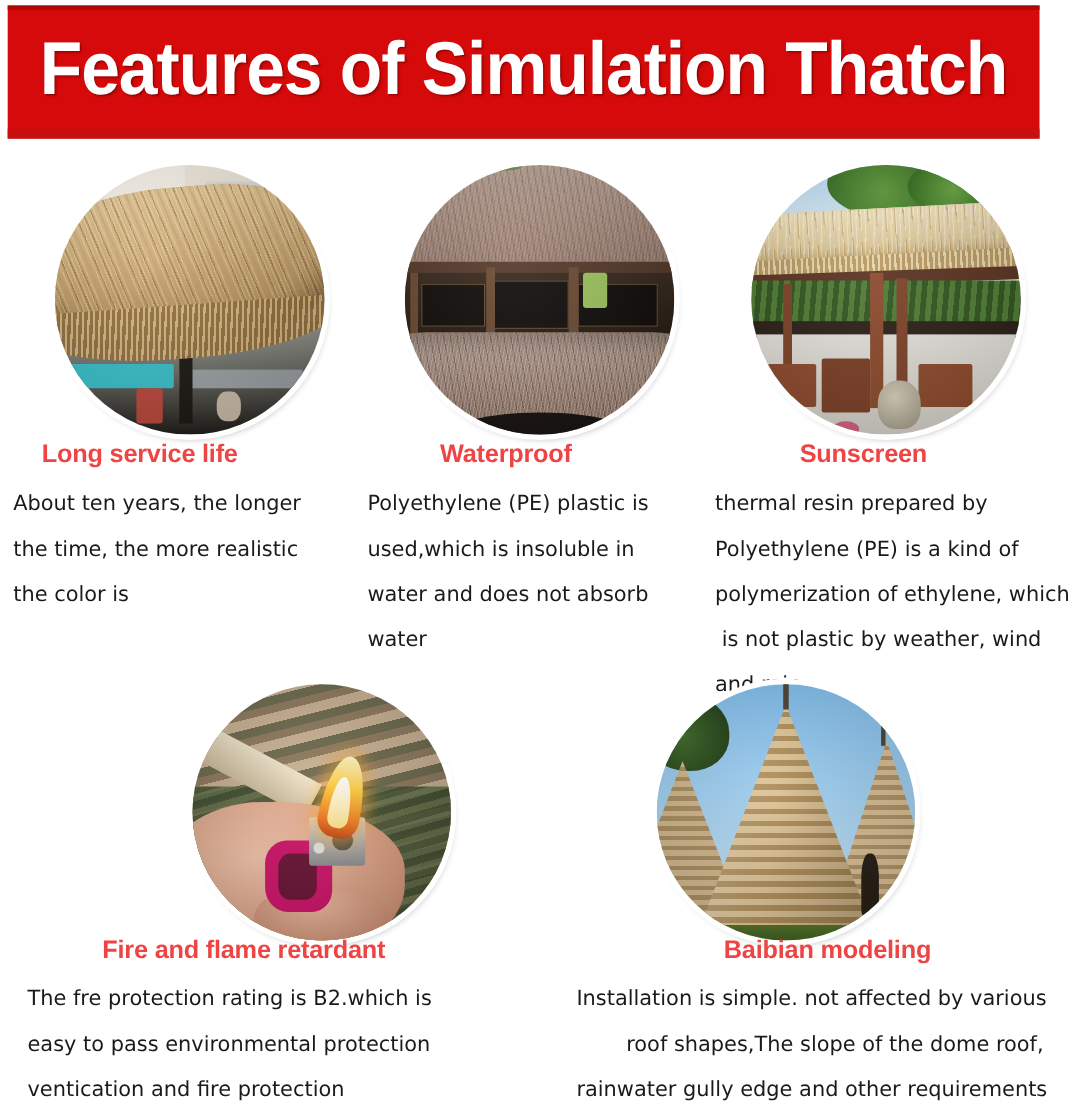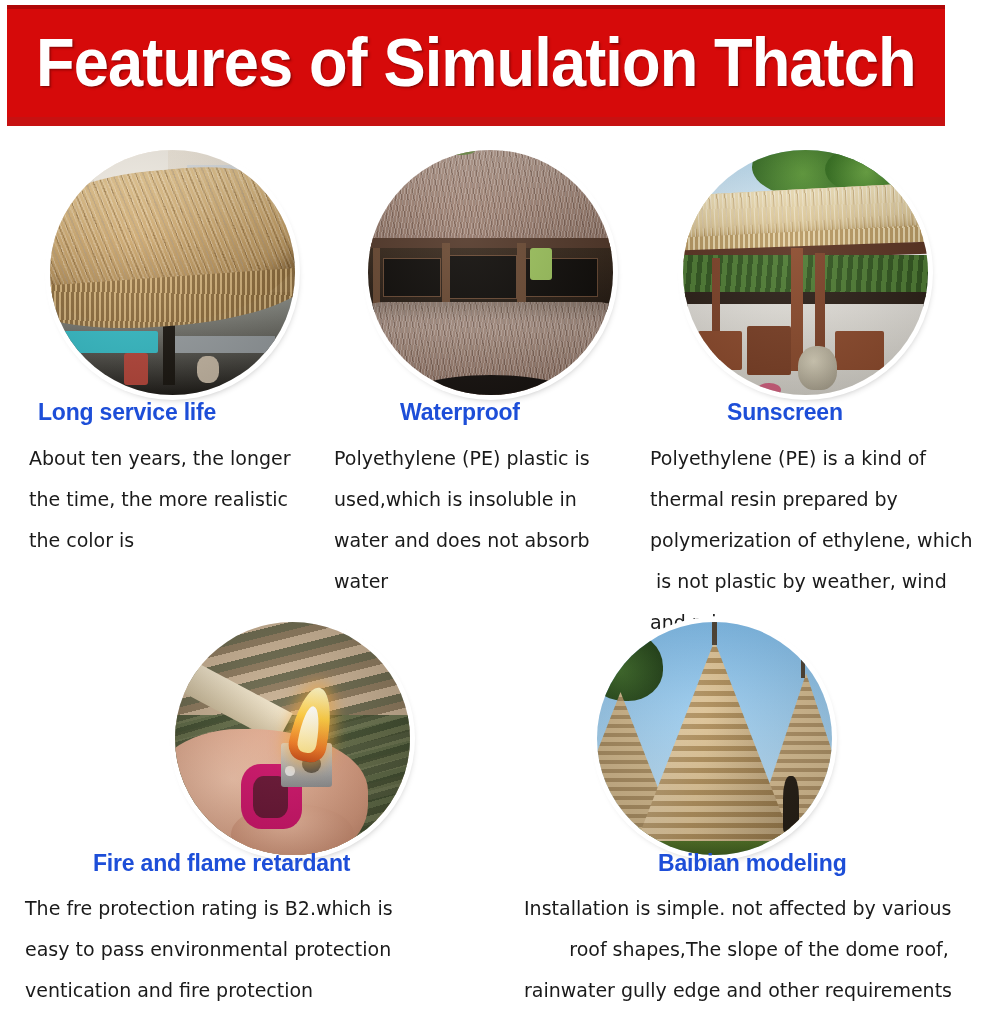--- a/index.html
+++ b/index.html
@@ -76,21 +76,21 @@
       repeating-linear-gradient(88deg, rgba(150,110,55,0.40) 0px, rgba(150,110,55,0.40) 1px, rgba(0,0,0,0) 1px, rgba(0,0,0,0) 8px),
       linear-gradient(180deg,#f2e3bb 0%,#e0cb9b 60%,#c9ae78 100%);
   }
 
   
   .feature-title{
     position:absolute;
     font-family:"Liberation Sans", sans-serif;
     font-weight:700;
     font-size:23px;
-    color:#1d4ed8;
+    color:#ef4444;
     white-space:nowrap;
     letter-spacing:-0.2px;
   }
   .feature-body{
     position:absolute;
     font-family:"DejaVu Sans", sans-serif;
     font-size:19px;
     color:#1a1a1a;
     line-height:41px;
     white-space:nowrap;
@@ -129,21 +129,21 @@
            border-radius:48% 42% 46% 40% / 40% 38% 58% 62%;
            transform:rotate(-5deg);box-shadow:inset 0 -14px 18px rgba(60,35,10,0.35);"></div>
 
       <div class="layer" style="left:-10%;top:52%;width:116%;height:20%;
            background:repeating-linear-gradient(96deg, #d8b67d 0px,#d8b67d 2px, #8f6d3c 2px,#8f6d3c 5px);
            border-radius:0 0 50% 45% / 0 0 80% 70%;transform:rotate(-4deg);opacity:.95;"></div>
       <div class="layer" style="left:0;top:0;width:100%;height:100%;background:radial-gradient(circle at 35% 35%, rgba(255,255,255,0.10), rgba(0,0,0,0.16) 85%);"></div>
     </div>
   </div>
   <div class="feature-title" style="left:38px;top:399px;">Long service life</div>
-  <div class="feature-body" style="left:29px;top:438px;width:310px;">
+  <div class="feature-body" style="left:12px;top:438px;width:310px;">
     <div>About ten years, the longer</div>
     <div>the time, the more realistic</div>
     <div>the color is</div>
   </div>
 
   <div class="circle" style="left:368px;top:150px;width:245px;height:245px;">
     <div class="photo">
 
       <div class="layer thatch-b" style="left:-5%;top:-6%;width:110%;height:48%;
            border-radius:60% 55% 10% 10% / 70% 70% 10% 10%;"></div>
@@ -206,22 +206,22 @@
       <div class="layer" style="left:26%;top:72%;width:18%;height:20%;background:#7a3f25;border-radius:2px;"></div>
       <div class="layer" style="left:62%;top:74%;width:20%;height:16%;background:#8c4a2c;border-radius:2px;"></div>
 
       <div class="layer" style="left:47%;top:80%;width:16%;height:18%;background:radial-gradient(circle at 40% 35%,#d6cfb9,#9a9280);border-radius:46% 46% 40% 40%;"></div>
       <div class="layer" style="left:30%;top:95%;width:10%;height:6%;background:#cf5f7d;border-radius:50%;"></div>
       <div class="layer" style="left:0;top:0;width:100%;height:100%;background:radial-gradient(circle at 45% 40%, rgba(255,255,255,0.07), rgba(0,0,0,0.14) 90%);"></div>
     </div>
   </div>
   <div class="feature-title" style="left:727px;top:399px;">Sunscreen</div>
   <div class="feature-body" style="left:650px;top:438px;width:342px;">
+    <div>thermal resin prepared by</div>
     <div>Polyethylene (PE) is a kind of</div>
-    <div>thermal resin prepared by</div>
     <div>polymerization of ethylene, which</div>
     <div> is not plastic by weather, wind</div>
     <div>and rain</div>
   </div>
 
   <div class="circle" style="left:175px;top:622px;width:235px;height:233px;">
     <div class="photo">
 
       <div class="layer" style="left:-10%;top:-10%;width:130%;height:130%;
            background:repeating-linear-gradient(-14deg,#c9b193 0px,#c9b193 9px,#8e7a5d 9px,#8e7a5d 16px, #6d6a4e 16px,#6d6a4e 24px);"></div>

